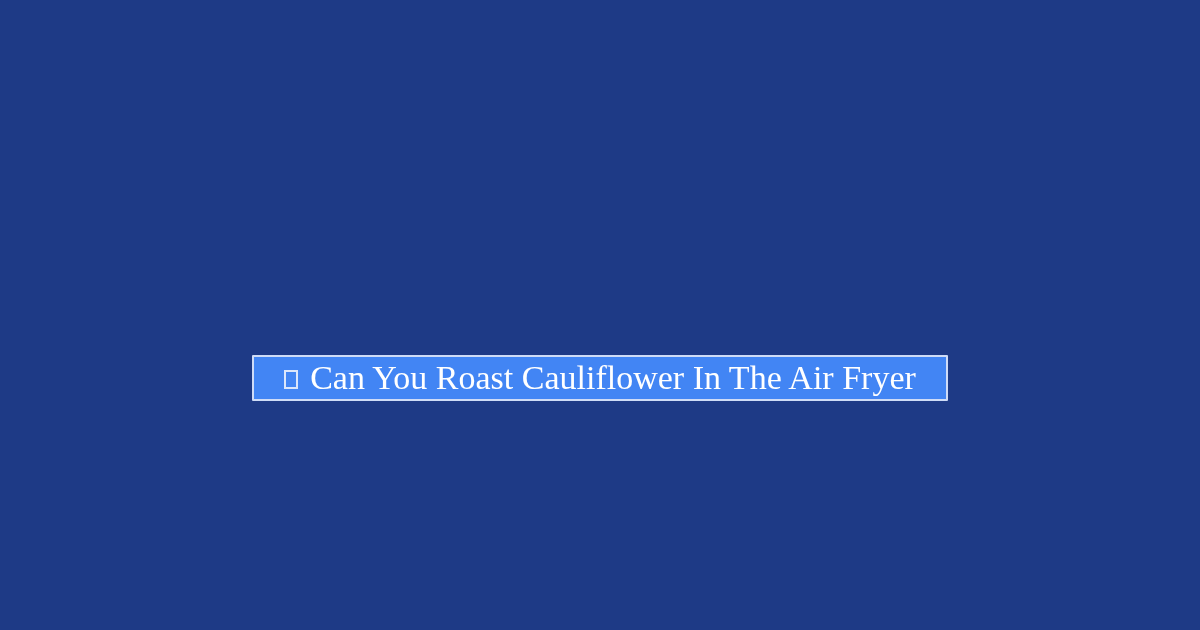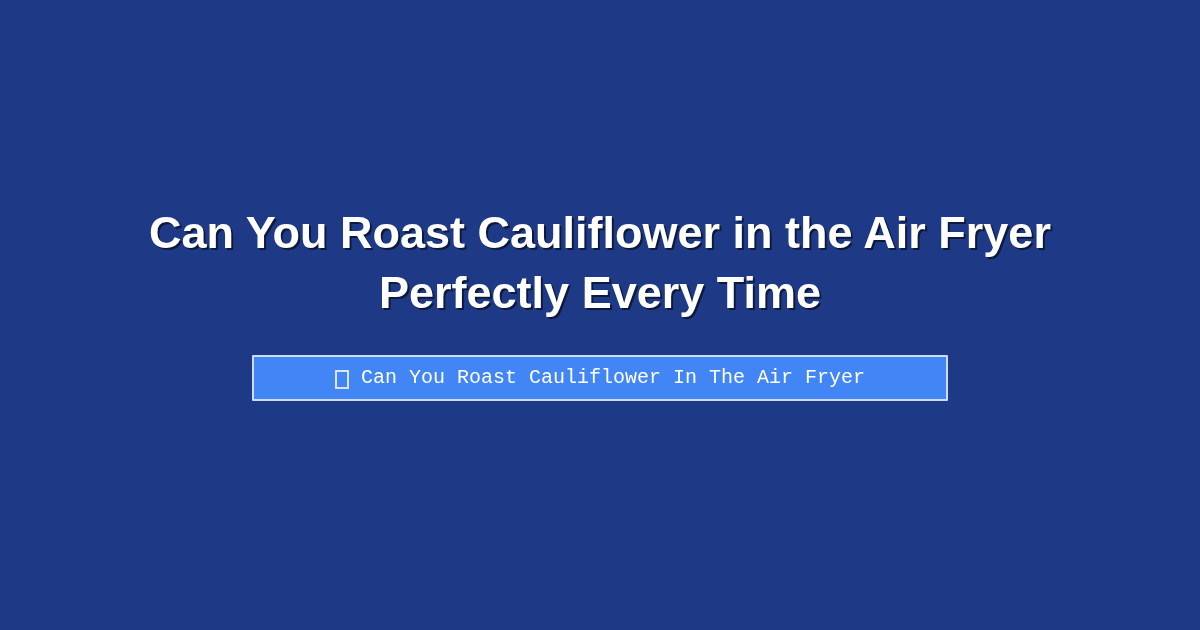--- a/index.html
+++ b/index.html
@@ -79,36 +79,33 @@
     height: 19px;
     border: 2px solid #dbe6fb;
     box-sizing: border-box;
     background: transparent;
     flex: 0 0 auto;
     position: relative;
     top: 1px;
   }
 
   #badge-label {
-    font-family: Liberation Mono, monospace;
-    font-size: 20px;
+    font-family: Liberation Serif, serif;
+    font-size: 34px;
     font-weight: normal;
     line-height: 30px;
     color: #ffffff;
     white-space: nowrap;
   }
 </style>
 </head>
 <body>
 
 <div id="card">
 
-  <div id="title-block">
-    <h1 class="headline">Can You Roast Cauliflower in the Air Fryer Perfectly Every Time</h1>
-  </div>
 
   <div id="badge-row">
     <div id="badge">
       <span id="badge-icon"></span>
       <span id="badge-label">Can You Roast Cauliflower In The Air Fryer</span>
     </div>
   </div>
 
 </div>
 

